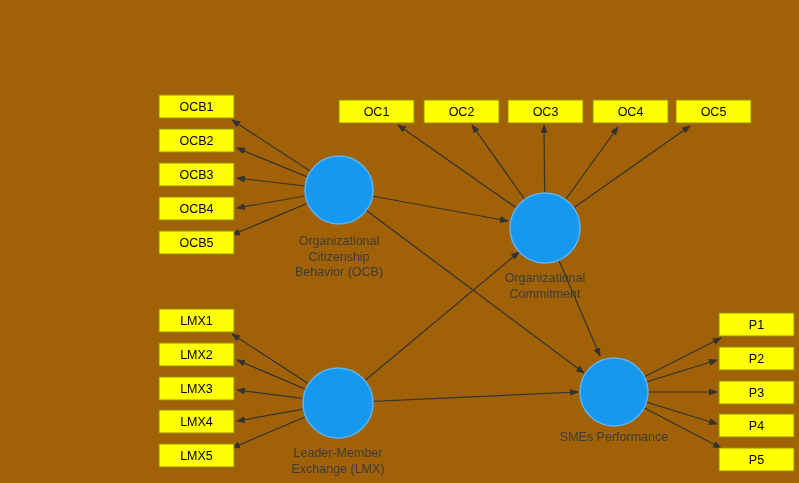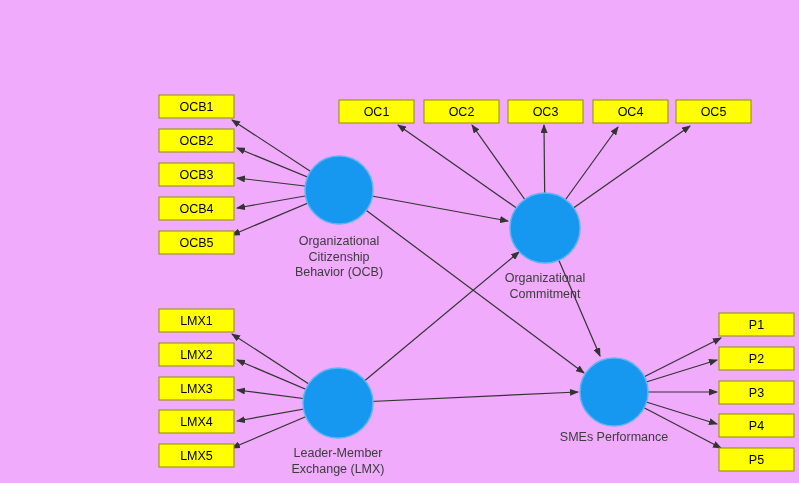--- a/index.html
+++ b/index.html
@@ -4,21 +4,21 @@
 <style>
   html, body {
     margin: 0;
     padding: 0;
     background: #ffffff;
   }
   #canvas-wrap {
     position: relative;
     width: 799px;
     height: 483px;
-    background: #f0abfc;
+    background: #a16207;
     overflow: hidden;
     font-family: "Liberation Sans", "DejaVu Sans", sans-serif;
   }
   svg text {
     font-family: "Liberation Sans", "DejaVu Sans", sans-serif;
   }
   .indicator-box {
     cursor: pointer;
   }
   .construct-circle {

